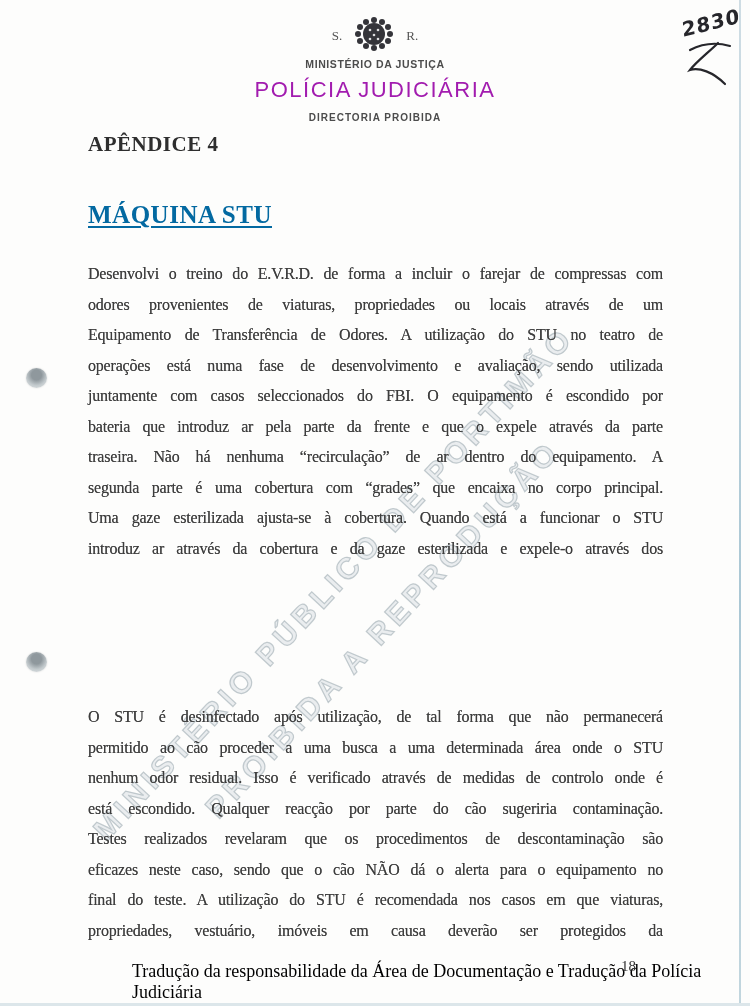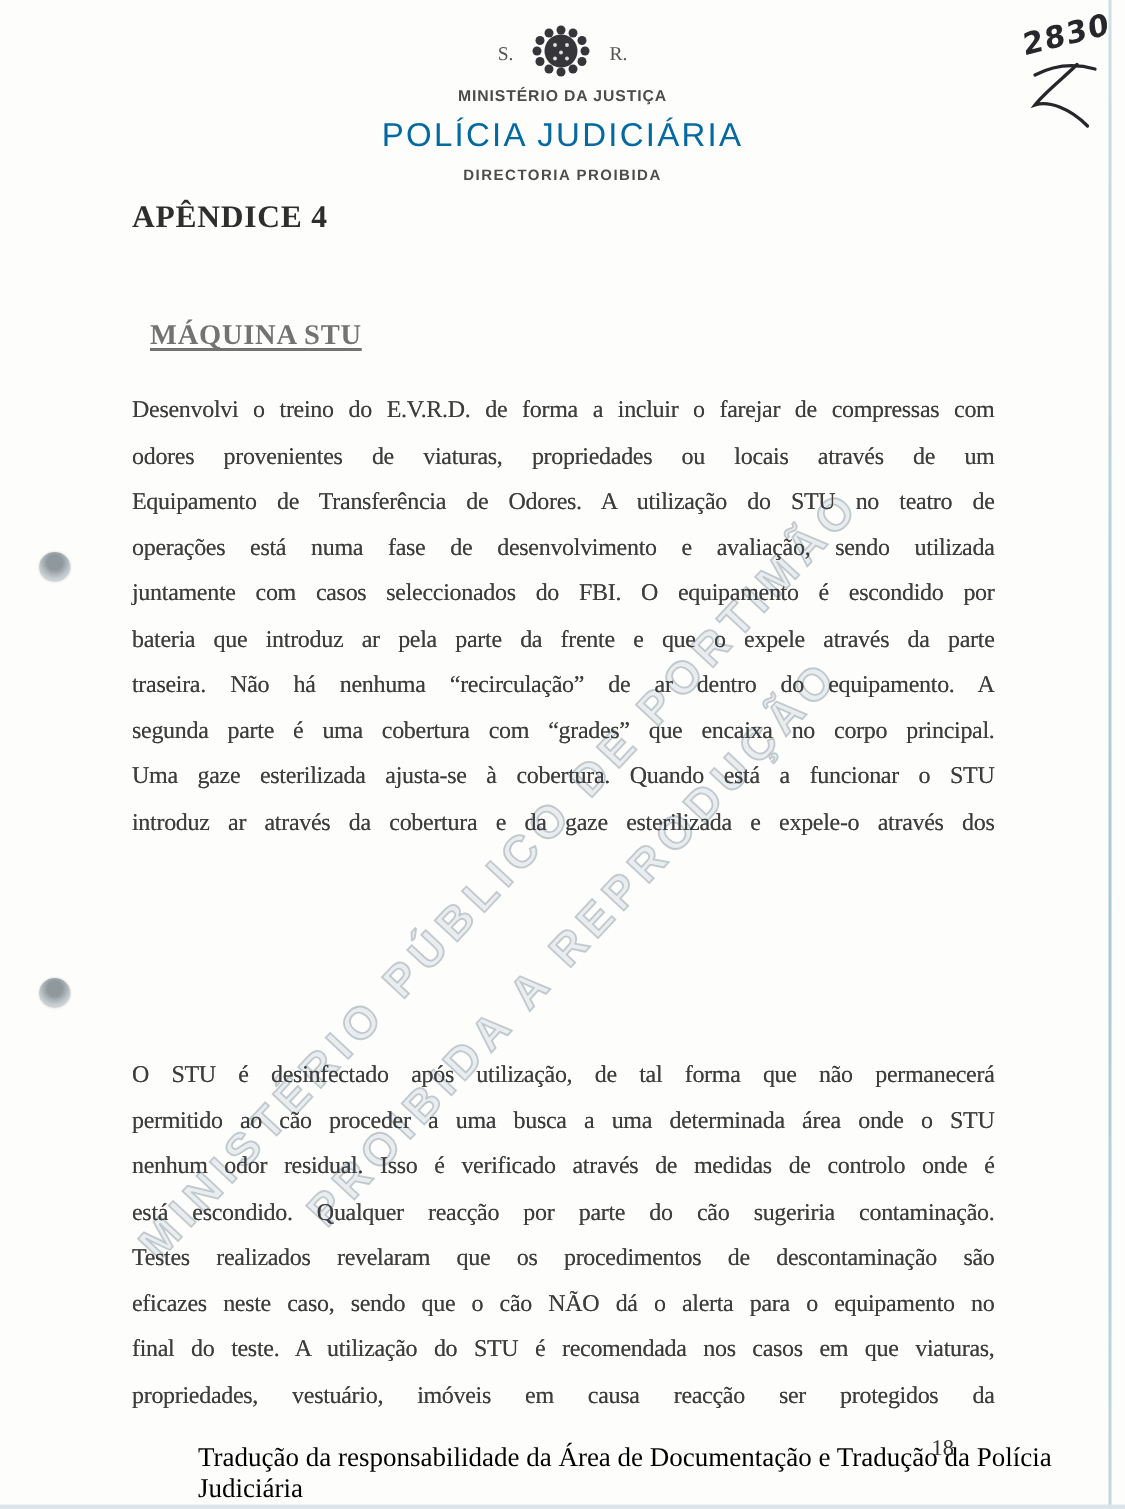--- a/index.html
+++ b/index.html
@@ -17,34 +17,34 @@
         background:radial-gradient(circle at 50% 35%,#8f989d 0 30%,#c3cacd 62%,#e4e8e9 100%);
         box-shadow:0 0 2px rgba(0,0,0,.15);}
   #hole-top{top:368px;} #hole-bottom{top:652px;}
 
   
   .header{position:absolute;top:16px;left:0;right:0;text-align:center;color:#474747;
           font-family:"Liberation Sans",sans-serif;}
   .seal-row{display:flex;justify-content:center;align-items:center;gap:11px;height:40px;}
   .seal-letter{font-family:"Liberation Serif",serif;font-size:13px;color:#555;}
   .ministry{margin-top:2px;font-size:10.5px;font-weight:700;letter-spacing:.6px;color:#4c4c4c;}
-  .org{margin-top:7px;font-size:22px;letter-spacing:1.5px;color:#0369a1;}
+  .org{margin-top:7px;font-size:22px;letter-spacing:1.5px;color:#a21caf;}
   .directorate{margin-top:9px;font-size:10px;font-weight:600;letter-spacing:1px;color:#4c4c4c;}
 
   
   .handwritten{position:absolute;left:681px;top:10px;width:66px;height:95px;color:#26262b;}
   .hand-number{font-family:"DejaVu Sans",sans-serif;font-size:20px;font-weight:600;
                transform:rotate(-14deg) skewX(-8deg);letter-spacing:1px;}
   .hand-squiggle{position:absolute;left:4px;top:26px;}
 
   
   .appendix{position:absolute;left:88px;top:132px;margin:0;font-size:21px;font-weight:700;
             letter-spacing:.5px;color:#2e2e2e;}
-  .section{position:absolute;left:88px;top:201px;margin:12px;font-size:19px;font-weight:700;
-           letter-spacing:.5px;color:#737373;text-decoration:underline;
+  .section{position:absolute;left:88px;top:201px;margin:0;font-size:25px;font-weight:700;
+           letter-spacing:.5px;color:#0369a1;text-decoration:underline;
            text-decoration-thickness:2px;text-underline-offset:3px;}
 
   
   .para{position:absolute;left:88px;width:575px;font-size:16px;color:#3d3d3d;z-index:2;
         letter-spacing:-.2px;text-shadow:0 0 .4px rgba(61,61,61,.75);font-family:Liberation Serif, serif;}
   #para1{top:259px;} #para2{top:702px;}
   .body-line{height:30.5px;line-height:30.5px;white-space:nowrap;
              text-align:justify;text-align-last:justify;}
   .body-line.no-justify{text-align-last:left;}
 
@@ -134,21 +134,21 @@
       <div class="body-line">introduz ar através da cobertura e da gaze esterilizada e expele-o através dos</div>
     </div>
   <div class="para" id="para2">
       <div class="body-line">O STU é desinfectado após utilização, de tal forma que não permanecerá</div>
       <div class="body-line">permitido ao cão proceder a uma busca a uma determinada área onde o STU</div>
       <div class="body-line">nenhum odor residual. Isso é verificado através de medidas de controlo onde é</div>
       <div class="body-line">está escondido. Qualquer reacção por parte do cão sugeriria contaminação.</div>
       <div class="body-line">Testes realizados revelaram que os procedimentos de descontaminação são</div>
       <div class="body-line">eficazes neste caso, sendo que o cão NÃO dá o alerta para o equipamento no</div>
       <div class="body-line">final do teste. A utilização do STU é recomendada nos casos em que viaturas,</div>
-      <div class="body-line">propriedades, vestuário, imóveis em causa reacção ser protegidos da</div>
+      <div class="body-line">propriedades, vestuário, imóveis em causa deverão ser protegidos da</div>
     </div>
 
   <div class="footer-note">Tradução da responsabilidade da Área de Documentação e Tradução da Polícia Judiciária</div>
   <div class="footer-page">18</div>
 
   <div class="edge-right"></div>
   <div class="edge-bottom"></div>
 </div>
 
 </body></html>

